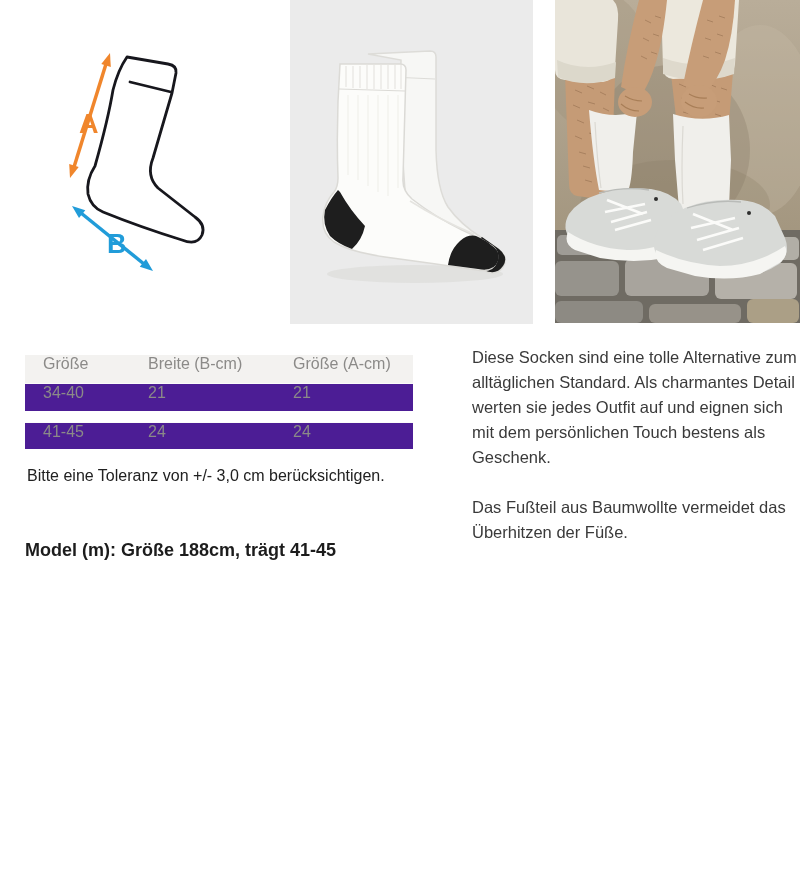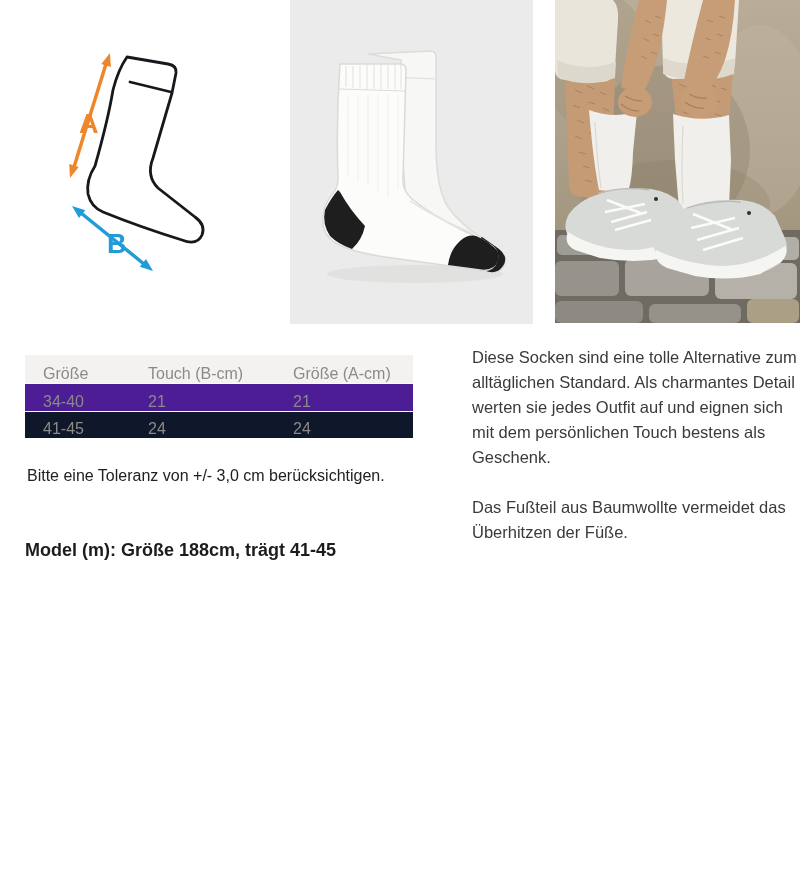--- a/index.html
+++ b/index.html
@@ -2,24 +2,24 @@
 <html><head>
 <meta charset="utf-8">
 <style>
   html,body{margin:0;padding:0;background:#ffffff;}
   #page{position:relative;width:800px;height:873px;background:#ffffff;overflow:hidden;
         font-family:"Liberation Sans",sans-serif;}
   .abs{position:absolute;}
 
   
   .size-table{position:absolute;left:25px;top:355px;width:388px;font-size:16px;color:#8b8a88;}
-  .trow{display:flex;align-items:flex-end;box-sizing:border-box;}
+  .trow{display:flex;align-items:flex-start;box-sizing:border-box;}
   .trow.thead{height:28px;background:#f3f2f0;}
   .trow.r1{height:28px;background:#4c1d95;border-top:1px solid #fbfbfa;}
-  .trow.r2{height:27px;background:#0f172a;border-top:1px solid #fbfbfa;}
+  .trow.r2{height:27px;background:#4c1d95;border-top:1px solid #fbfbfa;margin-top:11px;}
   .c{box-sizing:border-box;white-space:nowrap;}
   .c1{width:123px;padding-left:18px;}
   .c2{width:145px;}
   .c3{flex:1;}
 
   .tolerance-note{position:absolute;left:27px;top:467px;font-size:16px;color:#212121;}
   .model-note{position:absolute;left:25px;top:540px;font-size:18px;font-weight:700;color:#1c1c1c;}
 
   .desc{position:absolute;left:428px;top:345px;width:360px;margin-left:44px;}
   .desc p{margin:0 0 25px 0;font-size:16.5px;line-height:25px;color:#3a3a3a;white-space:pre-wrap;}
@@ -146,21 +146,21 @@
       <path d="M90,20 l6,3 M100,16 l6,2 M88,38 l6,3 M98,34 l6,2 M86,56 l6,3 M96,52 l6,2 M152,20 l6,2 M164,16 l6,2 M150,38 l6,2 M162,34 l6,2 M148,56 l6,2 M160,52 l6,2" stroke="#7d5a3b" stroke-width="0.8" opacity="0.5" fill="none"></path>
       <ellipse cx="80" cy="102" rx="17" ry="15" fill="#c79d78"></ellipse>
       <ellipse cx="144" cy="101" rx="18" ry="16" fill="#c79d78"></ellipse>
       <path d="M66,104 q8,7 18,7 M70,96 q8,5 17,5 M130,102 q9,7 19,6 M134,94 q8,5 18,4" stroke="#a87e57" stroke-width="1.1" fill="none"></path>
     </g>
   </svg>
 
   <div class="size-table">
     <div class="trow thead">
       <div class="c c1">Größe</div>
-      <div class="c c2">Touch (B-cm)</div>
+      <div class="c c2">Breite (B-cm)</div>
       <div class="c c3">Größe (A-cm)</div>
     </div>
     <div class="trow r1">
       <div class="c c1">34-40</div>
       <div class="c c2">21</div>
       <div class="c c3">21</div>
     </div>
     <div class="trow r2">
       <div class="c c1">41-45</div>
       <div class="c c2">24</div>

